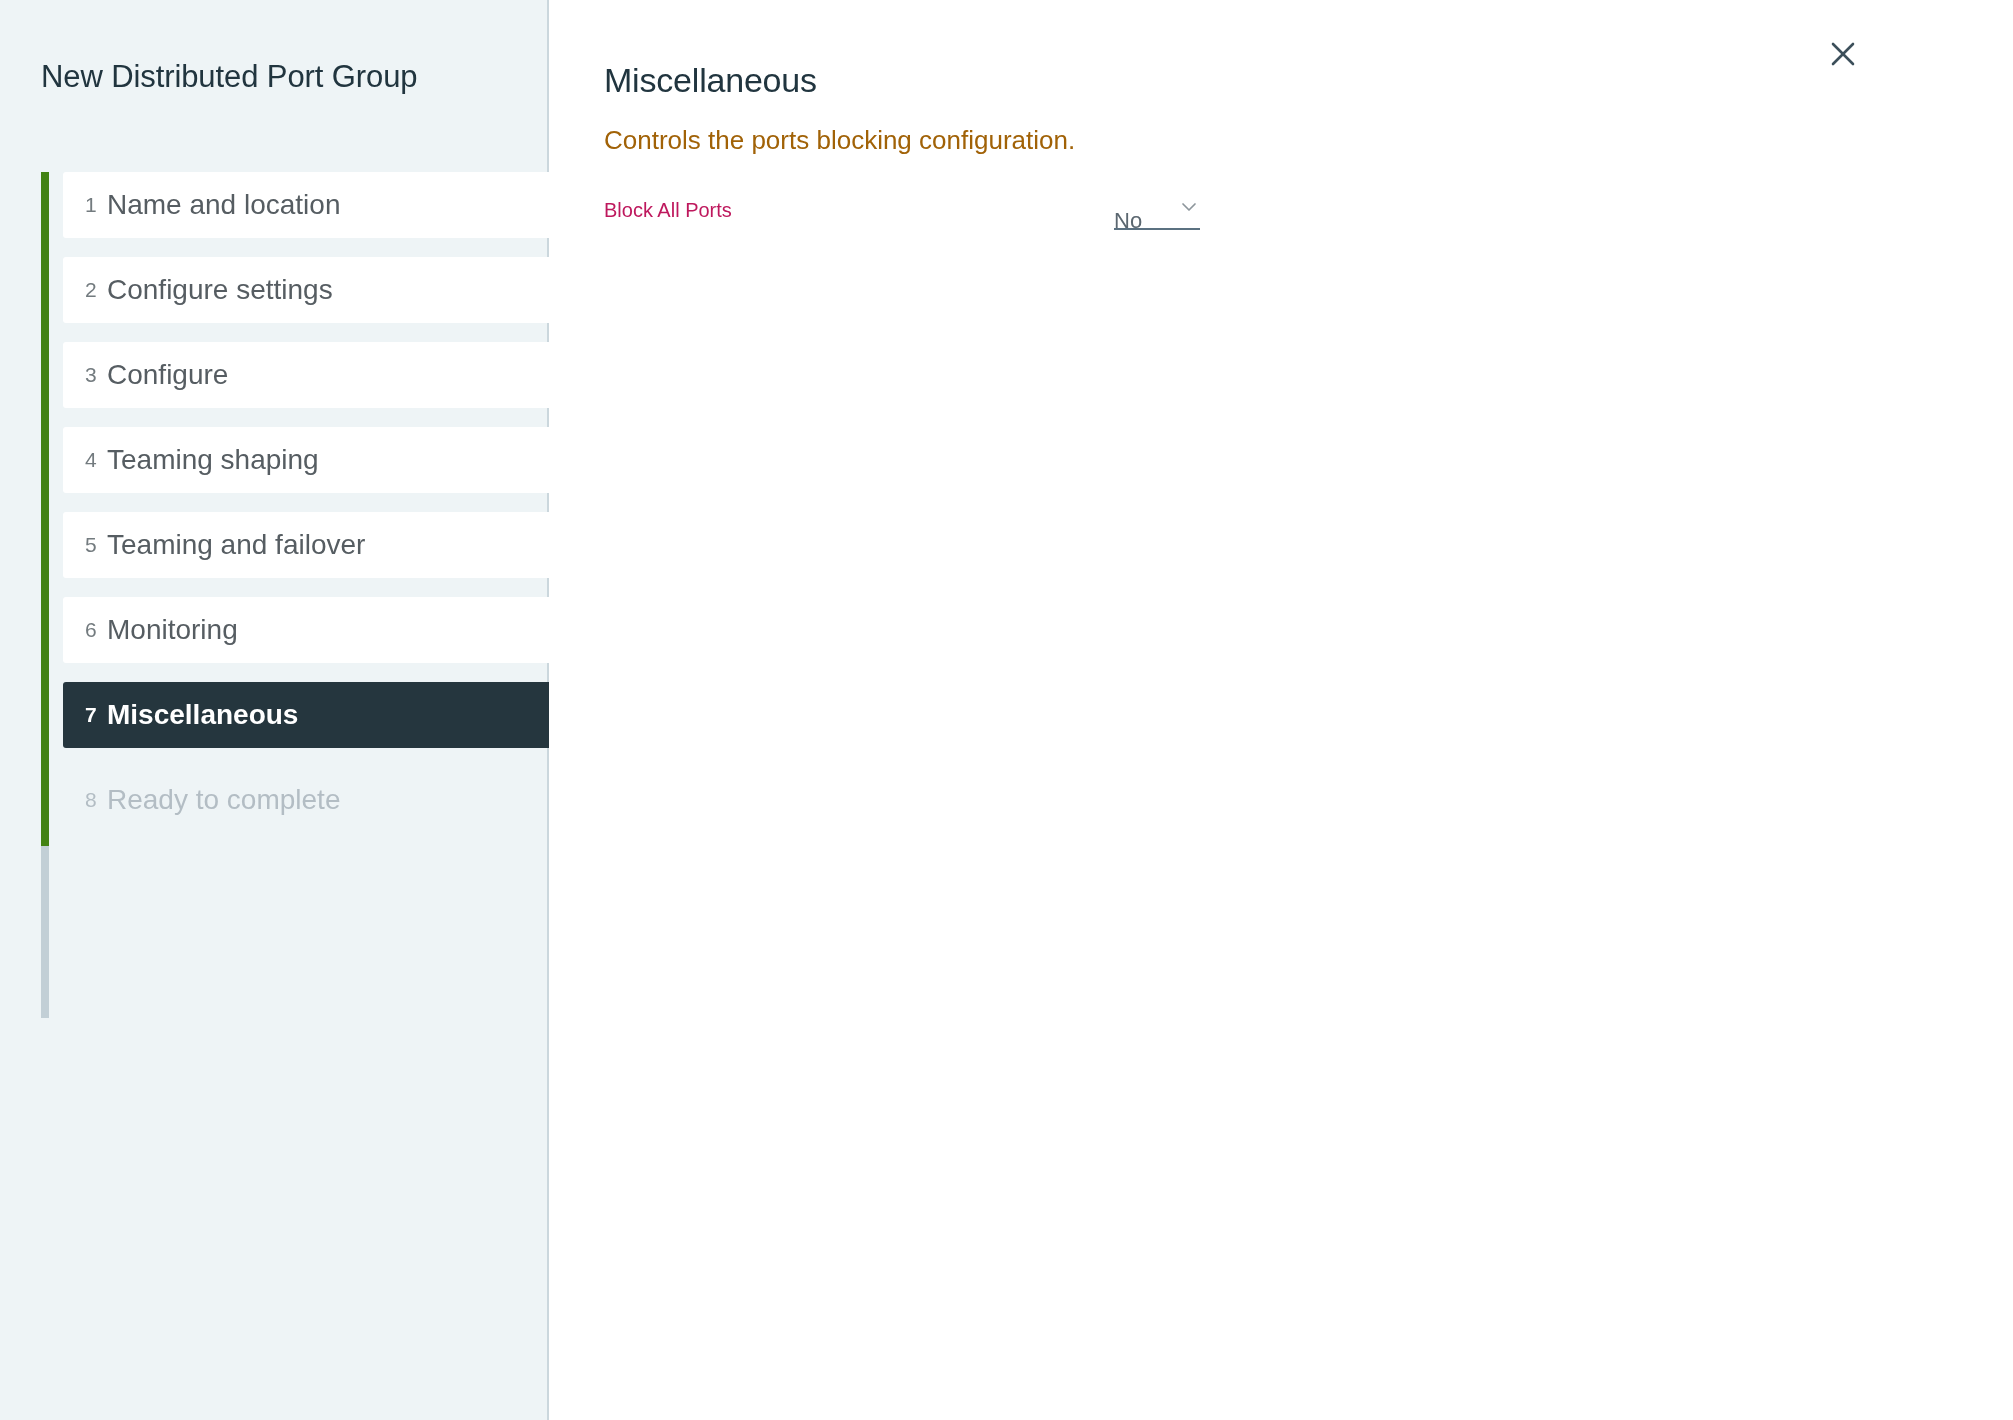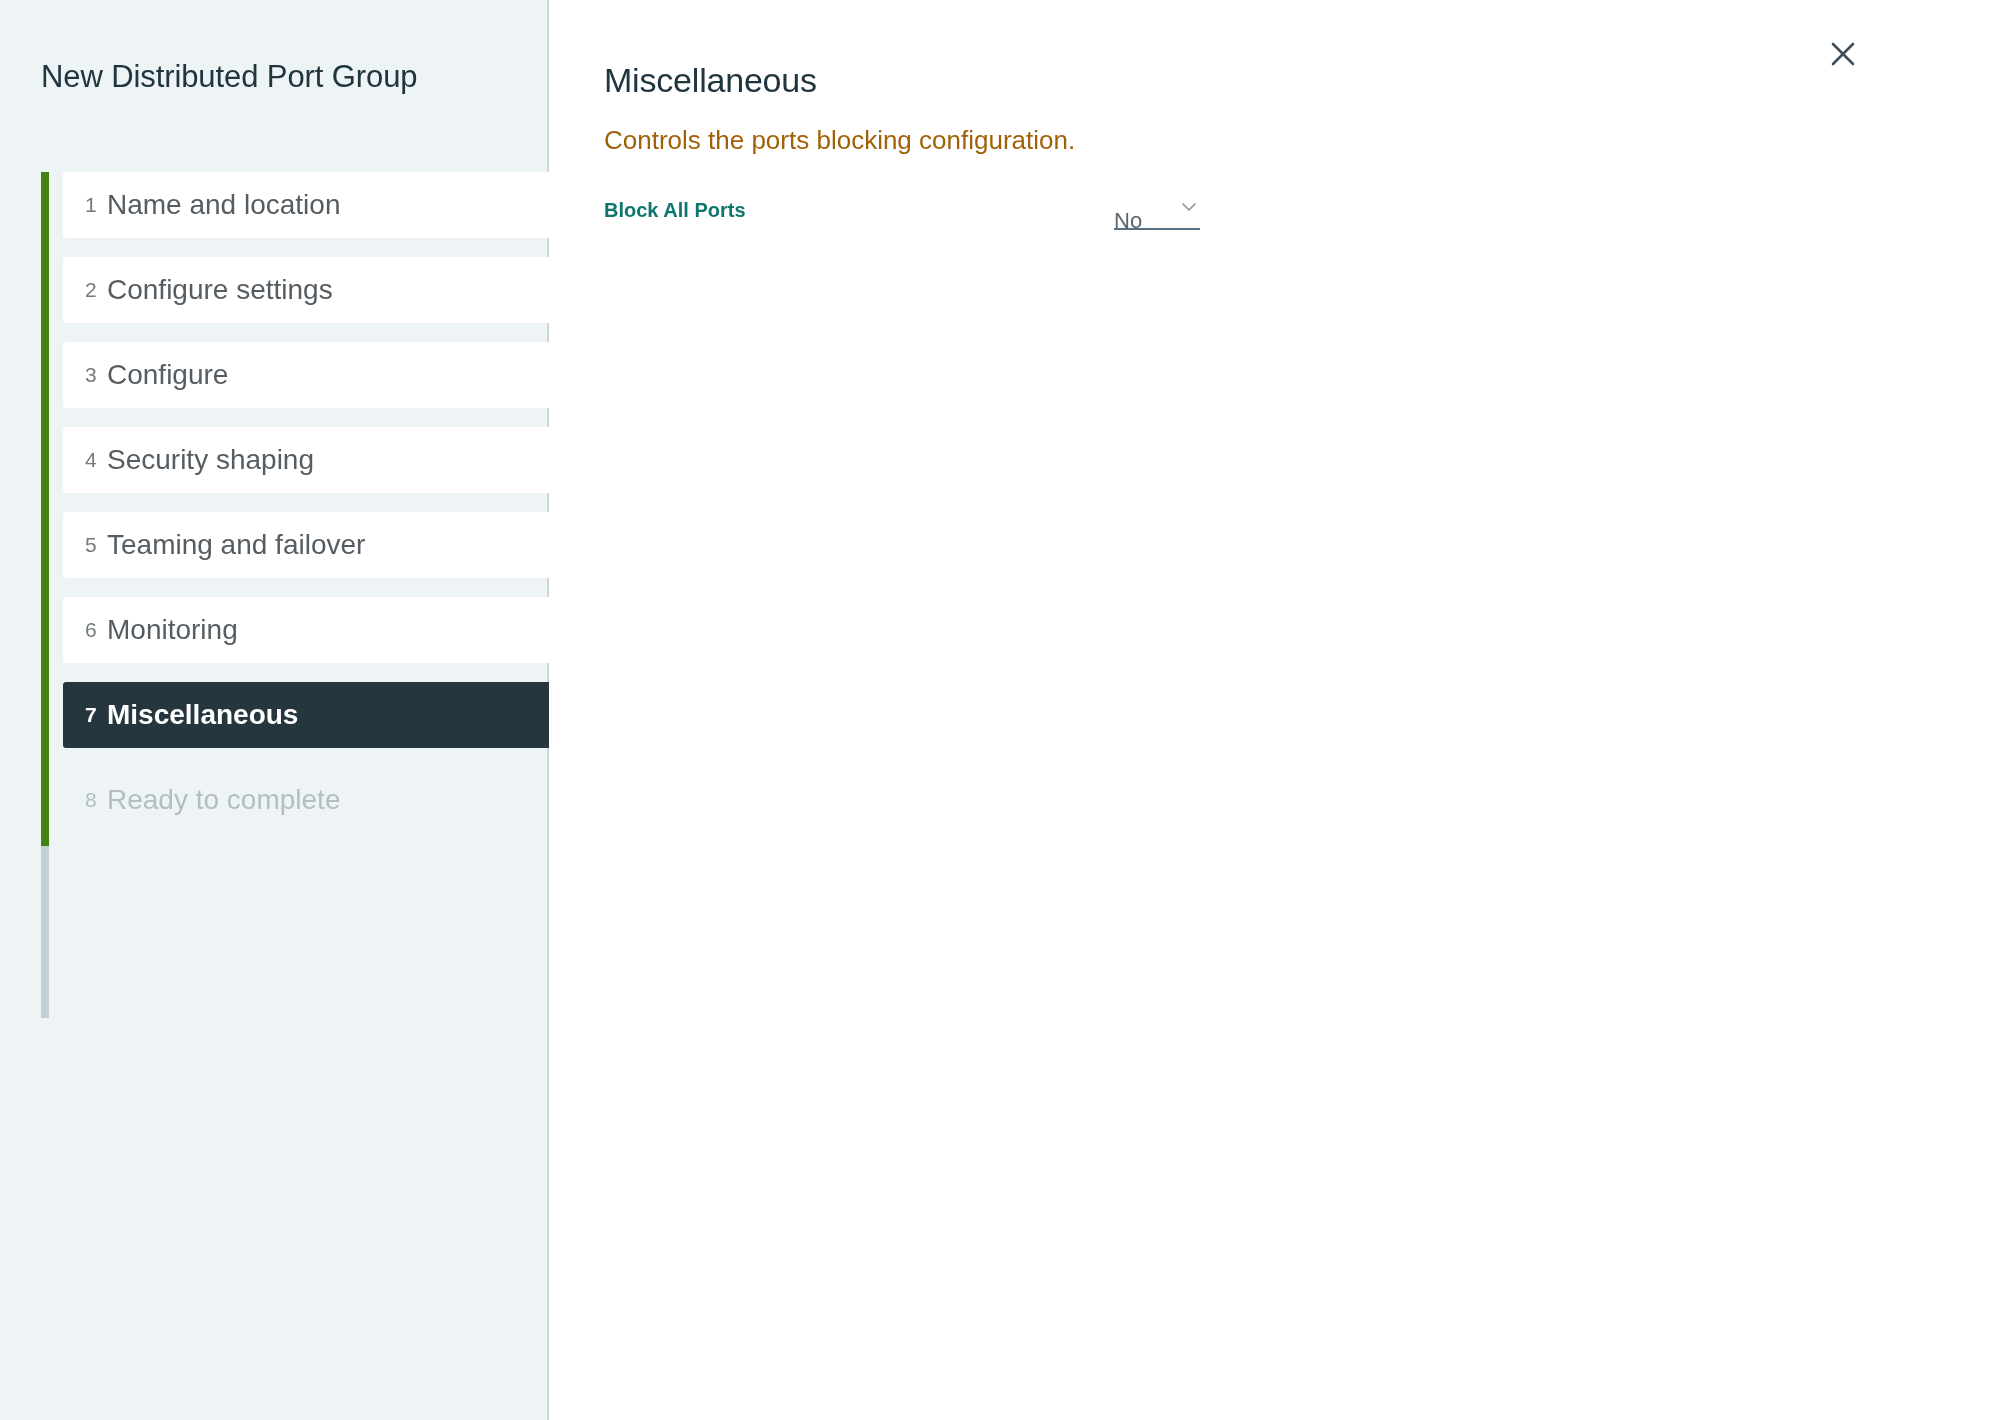--- a/index.html
+++ b/index.html
@@ -162,22 +162,22 @@
 
   .form-row {
     position: relative;
     height: 44px;
     display: flex;
     align-items: center;
   }
 
   .field-label {
     font-size: 20px;
-    font-weight: 700;
-    color: #0f766e;
+    font-weight: 400;
+    color: #be185d;
     width: 510px;
   }
 
   .select-wrap {
     position: relative;
     display: inline-flex;
     align-items: center;
     min-width: 86px;
     height: 40px;
     border-bottom: 2px solid #5b7181;
@@ -268,21 +268,21 @@
         <span class="step-label">Configure settings</span>
       </div>
 
       <div class="step done">
         <span class="step-num">3</span>
         <span class="step-label">Configure</span>
       </div>
 
       <div class="step done">
         <span class="step-num">4</span>
-        <span class="step-label">Security shaping</span>
+        <span class="step-label">Teaming shaping</span>
       </div>
 
       <div class="step done">
         <span class="step-num">5</span>
         <span class="step-label">Teaming and failover</span>
       </div>
 
       <div class="step done">
         <span class="step-num">6</span>
         <span class="step-label">Monitoring</span>

